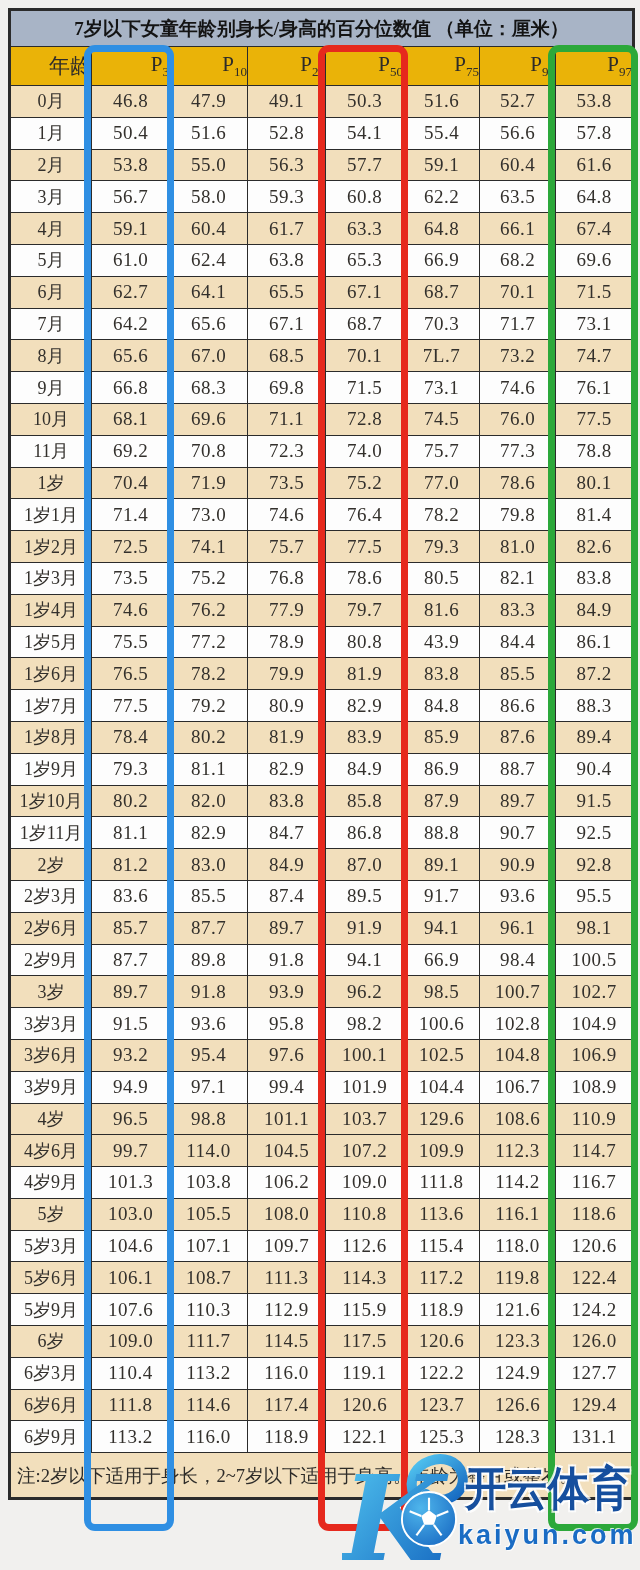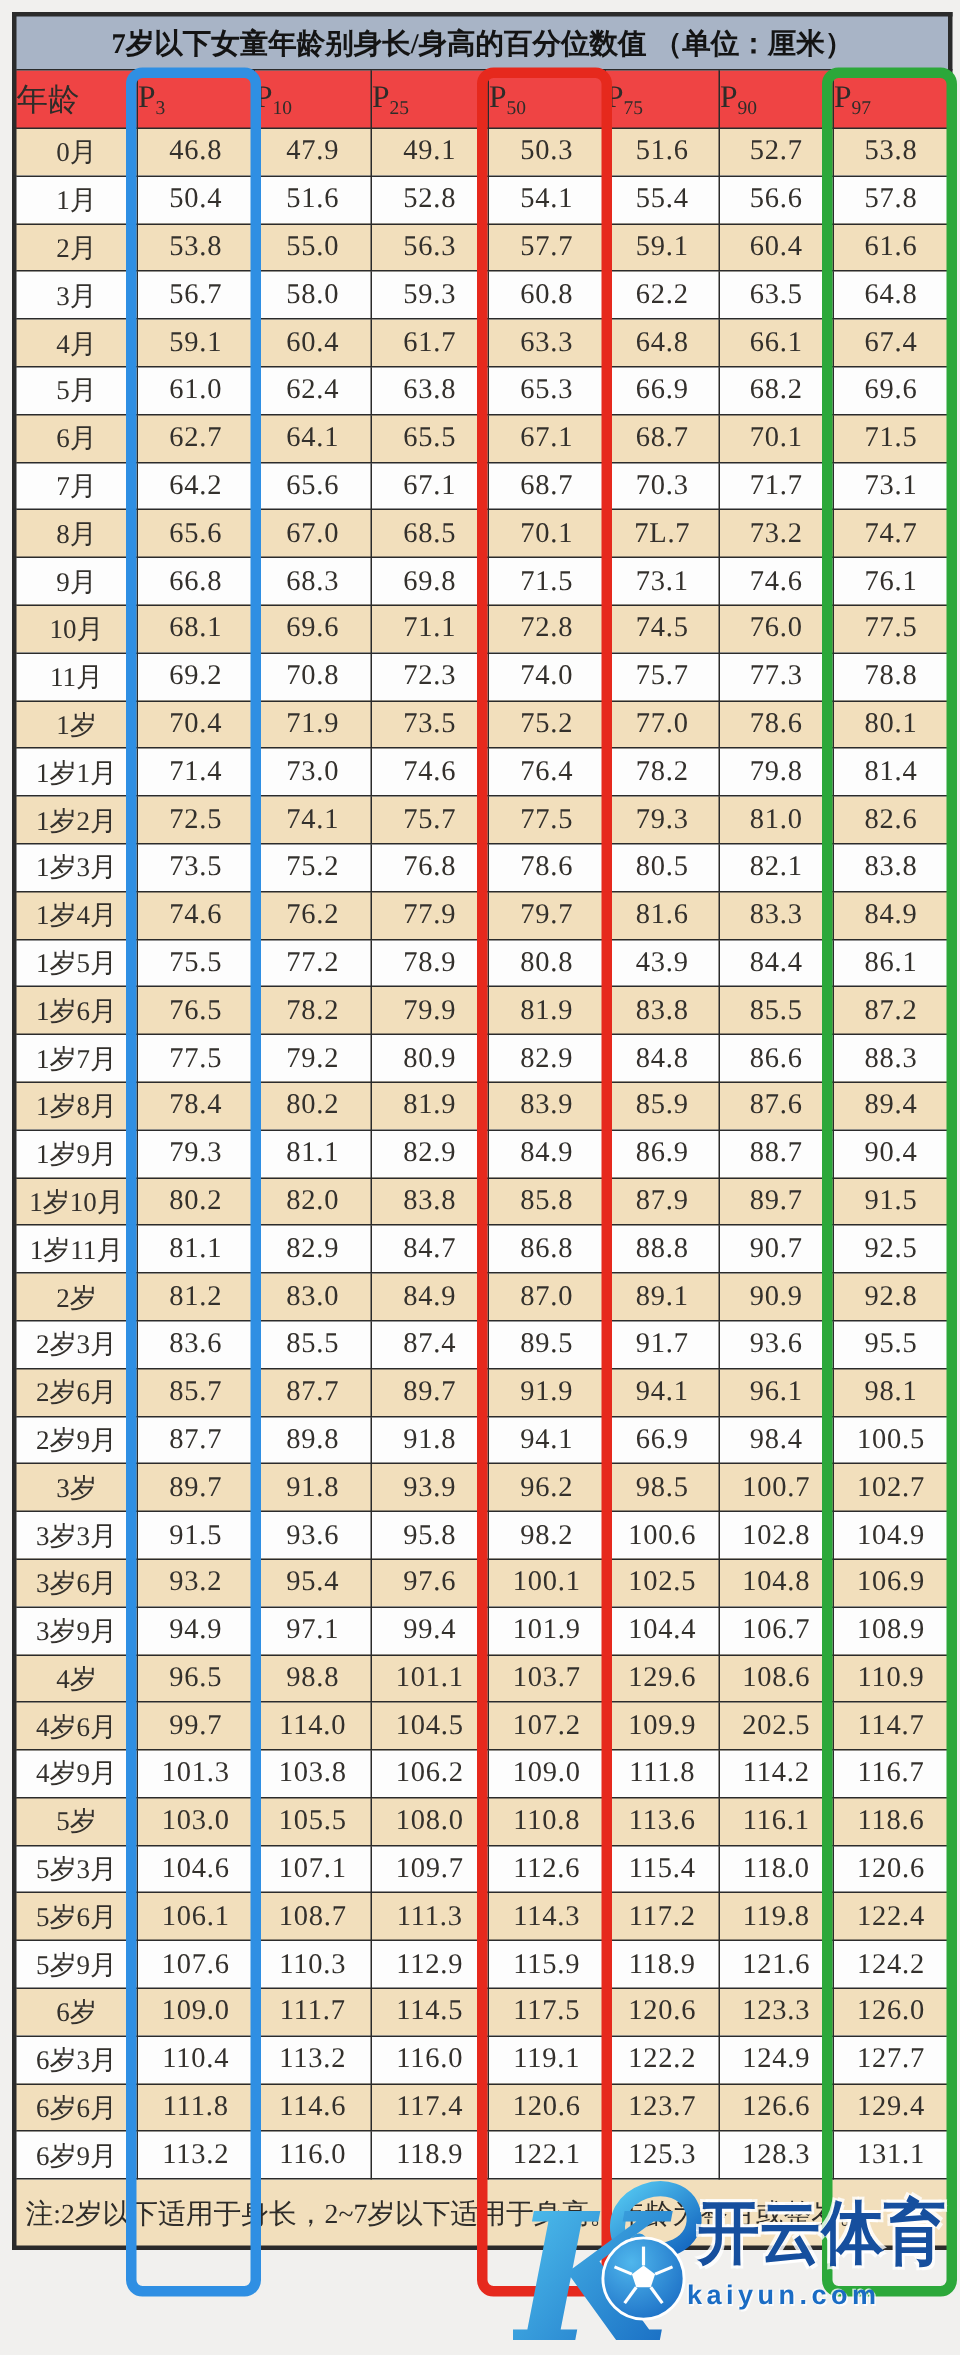--- a/index.html
+++ b/index.html
@@ -1,43 +1,43 @@
 <!DOCTYPE html>
 <html><head>
 <meta charset="utf-8">
 <style>
   html,body{margin:0;padding:0;background:#f1f0ee;}
   .page{position:relative;width:640px;height:1570px;background:#f1f0ee;overflow:hidden;
         font-family:"Liberation Serif","DejaVu Serif",serif;}
   table.growth{position:absolute;left:8px;top:8px;width:624px;border-collapse:collapse;
         table-layout:fixed;background:#fdfdfd;border:3px solid #2b2b2b;}
   th,td{border:1.5px solid #2b2b2b;padding:0;}
-  .header-row th{height:38px;font-size:21px;font-weight:500;background:#ef4444;color:#2e2c29;
-        text-align:left;}
+  .header-row th{height:38px;font-size:21px;font-weight:500;background:#eab308;color:#2e2c29;
+        text-align:right;}
   .header-row th sub{font-size:13px;}
   td{height:30.8px;text-align:center;font-size:19px;color:#33302c;letter-spacing:.5px;}
   td.age{font-size:18px;letter-spacing:0;font-family:Liberation Serif, serif;}
   .row-tan td{background:#f2dfbc;}
   .row-white td{background:#fdfdfd;}
   .note-row td{height:44px;text-align:left;font-size:18.5px;background:#f2dfbc;
         padding:0 0 0 6px;color:#2e2c29;letter-spacing:0;}
   .hl{position:absolute;box-sizing:border-box;border:7px solid #000;border-radius:11px;
         top:45px;height:1486px;pointer-events:none;z-index:5;}
   #hl-blue{left:84px;width:90px;}
   #hl-red{left:318px;width:90px;}
   #hl-green{left:548px;width:90px;}
   .watermark{position:absolute;left:300px;top:1448px;width:340px;height:122px;z-index:9;}
   .wm-k{position:absolute;left:42px;top:4px;width:140px;height:118px;}
   .wm-ball{position:absolute;left:100px;top:42px;width:58px;height:58px;}
   .wm-cn{position:absolute;left:165px;top:10px;font-size:46px;font-weight:900;color:#164f9e;
         font-family:"Liberation Sans","DejaVu Sans",sans-serif;white-space:nowrap;
         transform:scaleX(.9);transform-origin:left top;
         text-shadow:2px 2px 0 rgba(255,255,255,.8),-2px -2px 0 rgba(255,255,255,.8),
                     2px -2px 0 rgba(255,255,255,.8),-2px 2px 0 rgba(255,255,255,.8);}
-  .wm-url{position:absolute;left:158px;top:72px;font-size:18px;font-weight:bold;color:#1a6cc4;
+  .wm-url{position:absolute;left:158px;top:72px;font-size:27px;font-weight:bold;color:#1a6cc4;
         font-family:"Liberation Sans","DejaVu Sans",sans-serif;letter-spacing:3px;white-space:nowrap;
         text-shadow:1px 1px 0 rgba(255,255,255,.8),-1px -1px 0 rgba(255,255,255,.8);}
 </style>
 </head>
 <body>
 
 <div class="page">
 
   <table class="growth">
     <colgroup>
@@ -396,21 +396,21 @@
           <td class="val">108.6</td>
           <td class="val">110.9</td>
         </tr>
         <tr class="row-tan">
           <td class="age">4岁6月</td>
           <td class="val">99.7</td>
           <td class="val">114.0</td>
           <td class="val">104.5</td>
           <td class="val">107.2</td>
           <td class="val">109.9</td>
-          <td class="val">202.5</td>
+          <td class="val">112.3</td>
           <td class="val">114.7</td>
         </tr>
         <tr class="row-white">
           <td class="age">4岁9月</td>
           <td class="val">101.3</td>
           <td class="val">103.8</td>
           <td class="val">106.2</td>
           <td class="val">109.0</td>
           <td class="val">111.8</td>
           <td class="val">114.2</td>

